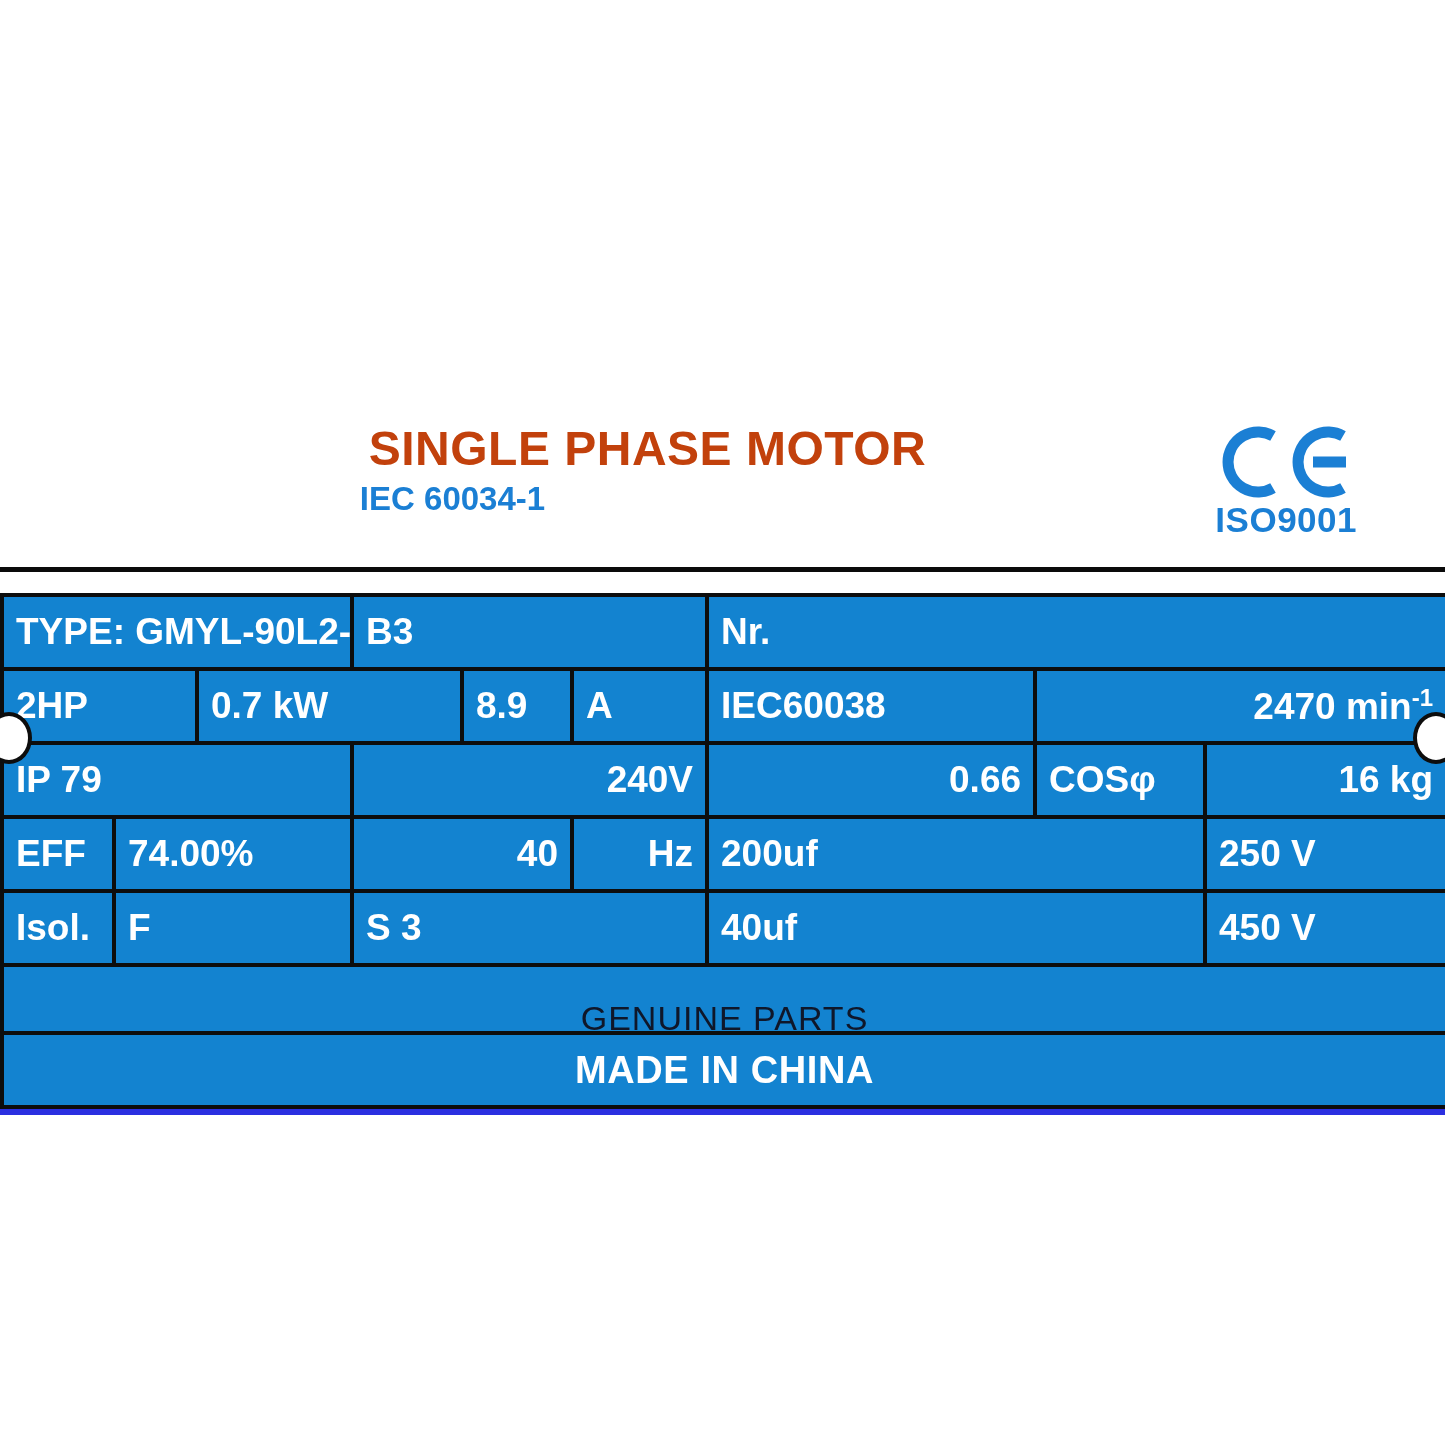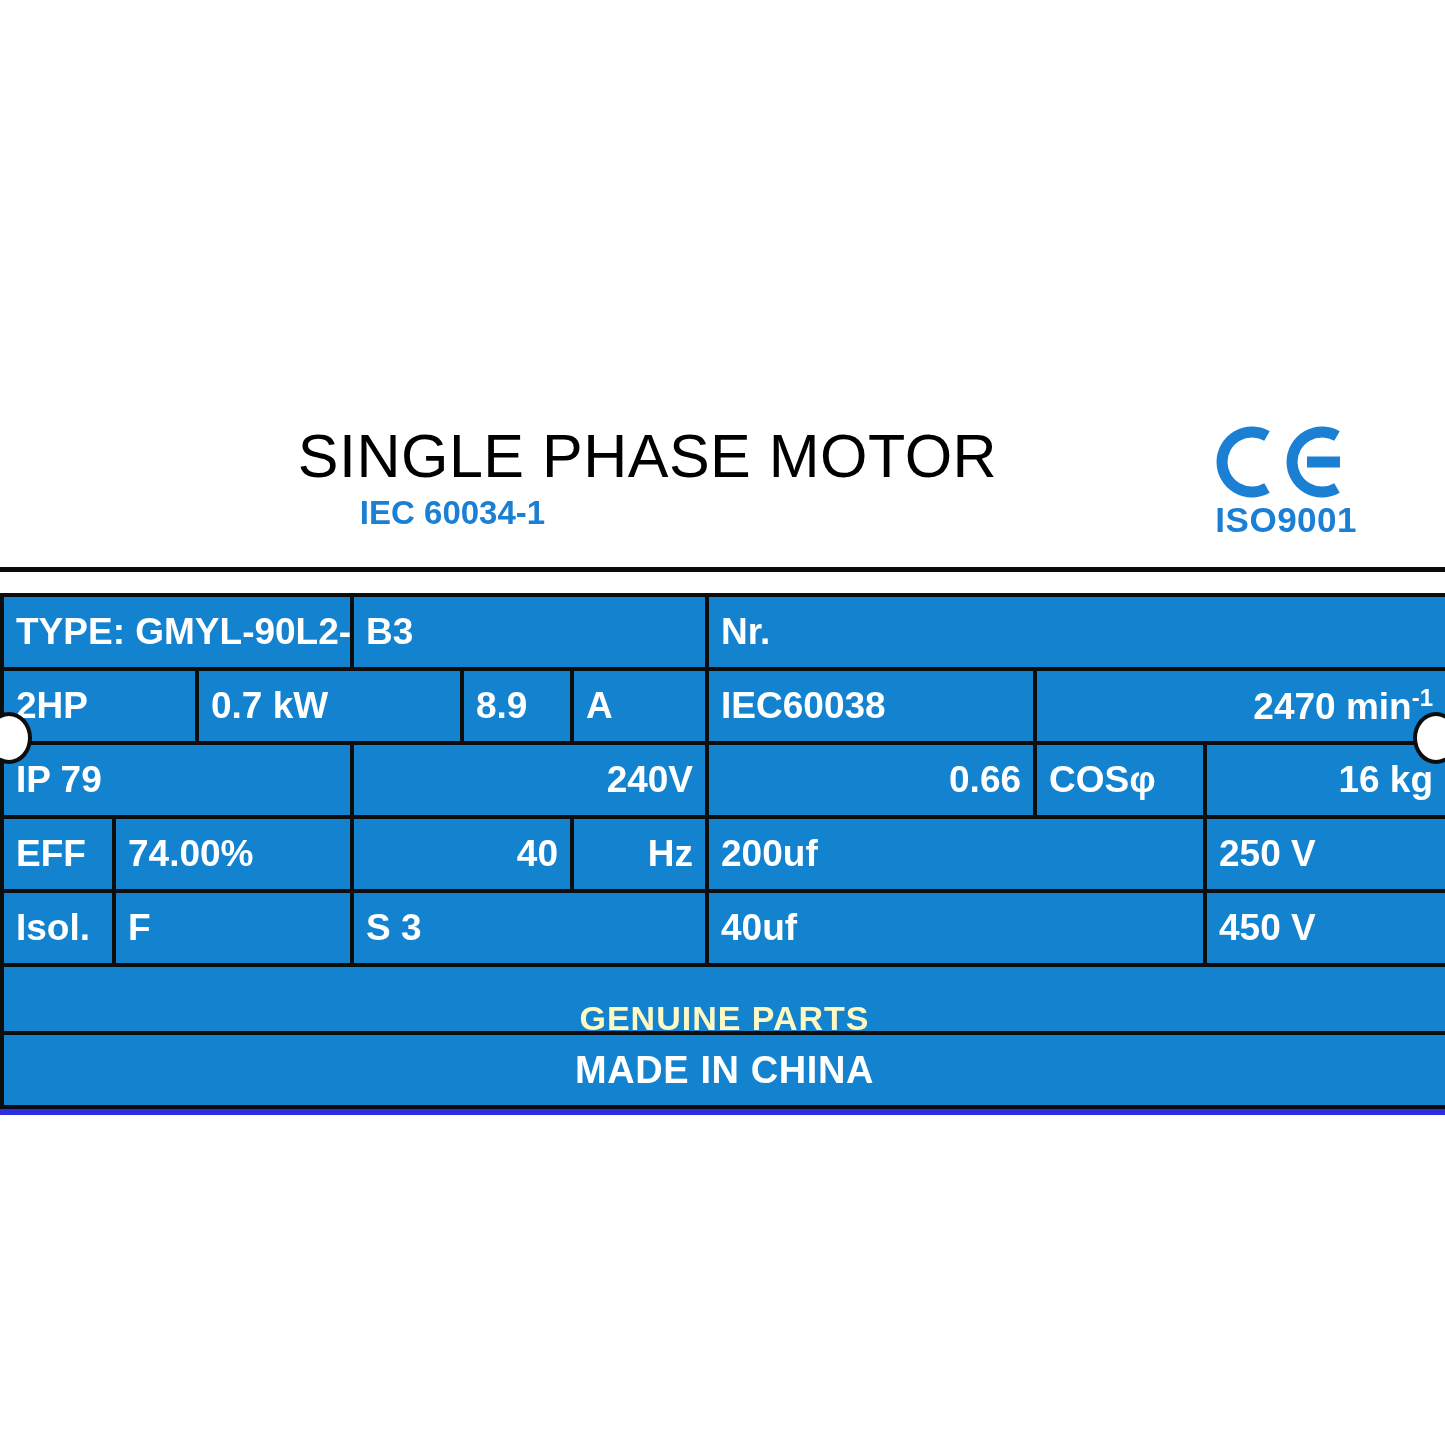--- a/index.html
+++ b/index.html
@@ -31,40 +31,40 @@
     box-sizing: border-box;
   }
   .header-center {
     position: absolute;
     left: 0;
     right: 0;
     top: 14px;
     text-align: center;
   }
   .title-main {
-    color: #000000;
-    font-size: 61px;
-    font-weight: normal;
+    color: #c2410c;
+    font-size: 48px;
+    font-weight: bold;
     letter-spacing: 0.5px;
     line-height: 1.05;
     white-space: nowrap;
     padding-right: 150px;
   }
   .title-sub {
     color: #1b7fd4;
     font-size: 33px;
     font-weight: bold;
     margin-top: 6px;
     padding-right: 540px;
   }
   .ce-block {
     position: absolute;
     right: 88px;
     top: 16px;
-    text-align: left;
+    text-align: center;
   }
   .ce-mark {
     display: block;
     height: 72px;
   }
   .iso-text {
     color: #1b7fd4;
     font-size: 35px;
     font-weight: bold;
     margin-top: 2px;
@@ -95,23 +95,23 @@
   .no-right { border-right: none; }
 
   .blank-row td {
     height: 64px;
     background: #1383d0;
   }
   .ghost {
     position: absolute;
     left: 0; right: 0;
     text-align: center;
-    color: #fef9c3;
+    color: #0f172a;
     font-size: 34px;
-    font-weight: bold;
+    font-weight: normal;
     letter-spacing: 1px;
   }
   .blank-wrap { position: relative; }
 
   .made-row td {
     text-align: center;
     font-size: 38px;
     letter-spacing: 0.6px;
   }
 

